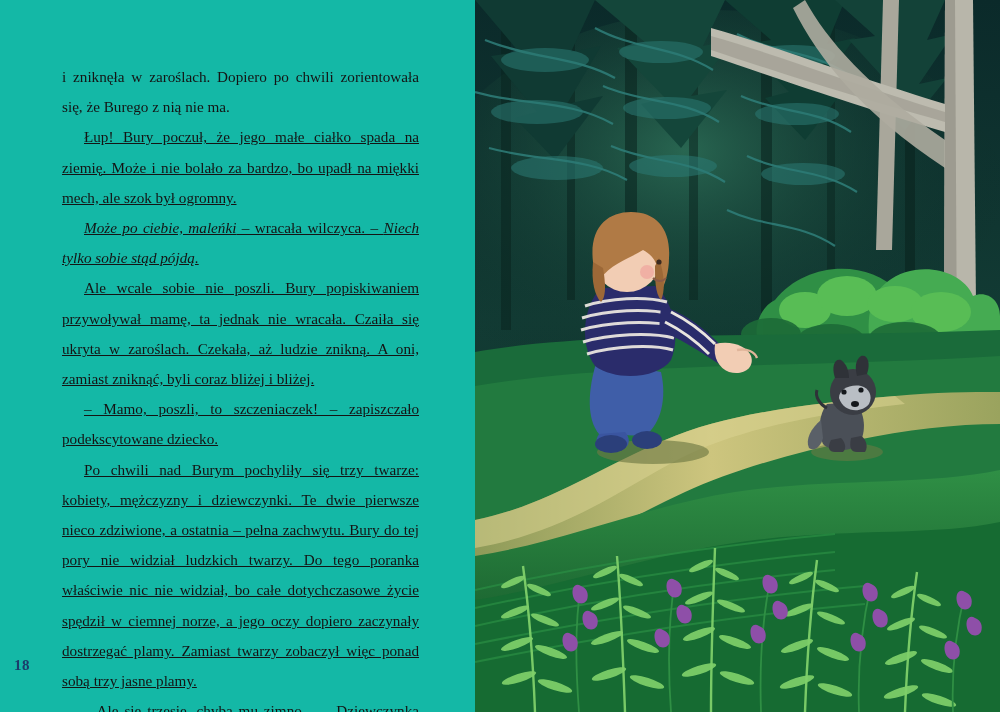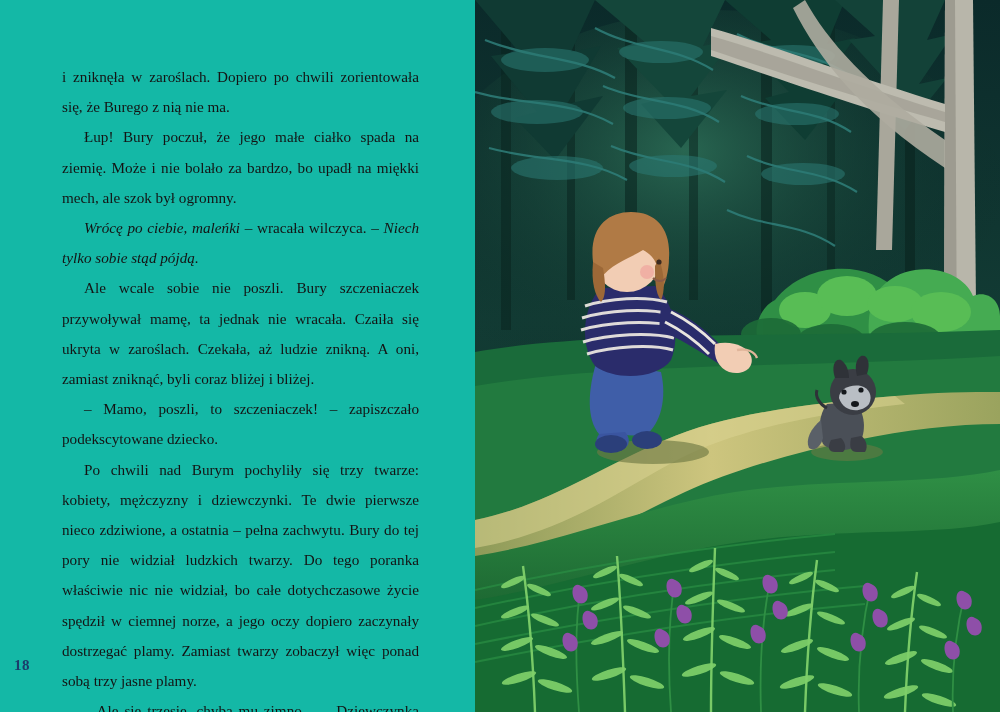--- a/index.html
+++ b/index.html
@@ -35,20 +35,21 @@
     color: #141414;
     text-align: justify;
     text-justify: inter-word;
     hyphens: manual;
   }
   .text-block p {
     margin: 0;
   }
   .text-block p.indent {
     text-indent: 22px;
+    text-decoration: underline;
   }
   .text-block em {
     font-style: italic;
   }
   .page-number {
     position: absolute;
     left: 0;
     right: 0;
     bottom: 38px;
     font-family: "Liberation Serif", serif;
@@ -79,22 +80,22 @@
 </style>
 </head>
 <body>
 
 <div class="spread">
 
   <div class="page-left">
     <div class="text-block">
       <p><span>i zniknęła w zaroślach. Dopiero po chwili zorientowała się, że Burego z nią nie ma.</span></p>
       <p class="indent"><span>Łup! Bury poczuł, że jego małe ciałko spada na ziemię. Może i nie bolało za bardzo, bo upadł na miękki mech, ale szok był ogromny.</span></p>
-      <p class="indent"><em>Wrócę po ciebie, maleńki</em><span> – wracała wilczyca. – </span><em>Niech tylko sobie stąd pójdą.</em></p>
-      <p class="indent"><span>Ale wcale sobie nie poszli. Bury szczeniaczek przywoływał mamę, ta jednak nie wracała. Czaiła się ukryta w zaroślach. Czekała, aż ludzie znikną. A oni, zamiast zniknąć, byli coraz bliżej i bliżej.</span></p>
+      <p class="indent"><em>Może po ciebie, maleńki</em><span> – wracała wilczyca. – </span><em>Niech tylko sobie stąd pójdą.</em></p>
+      <p class="indent"><span>Ale wcale sobie nie poszli. Bury popiskiwaniem przywoływał mamę, ta jednak nie wracała. Czaiła się ukryta w zaroślach. Czekała, aż ludzie znikną. A oni, zamiast zniknąć, byli coraz bliżej i bliżej.</span></p>
       <p class="indent"><span>– Mamo, poszli, to szczeniaczek! – zapiszczało podekscytowane dziecko.</span></p>
       <p class="indent"><span>Po chwili nad Burym pochyliły się trzy twarze: kobiety, mężczyzny i dziewczynki. Te dwie pierwsze nieco zdziwione, a ostatnia – pełna zachwytu. Bury do tej pory nie widział ludzkich twarzy. Do tego poranka właściwie nic nie widział, bo całe dotychczasowe życie spędził w ciemnej norze, a jego oczy dopiero zaczynały dostrzegać plamy. Zamiast twarzy zobaczył więc ponad sobą trzy jasne plamy.</span></p>
       <p class="indent"><span>– Ale się trzęsie, chyba mu zimno… – Dziewczynka już wyciągała ręce w stronę szczeniaka, aby przytulić jego rozdygotane ciałko.</span></p>
     </div>
     <div class="page-number">18</div>
   </div>
 
   <div class="page-right">
     <div class="illo" aria-hidden="true">
       <svg viewBox="0 0 525 712" preserveAspectRatio="none">

